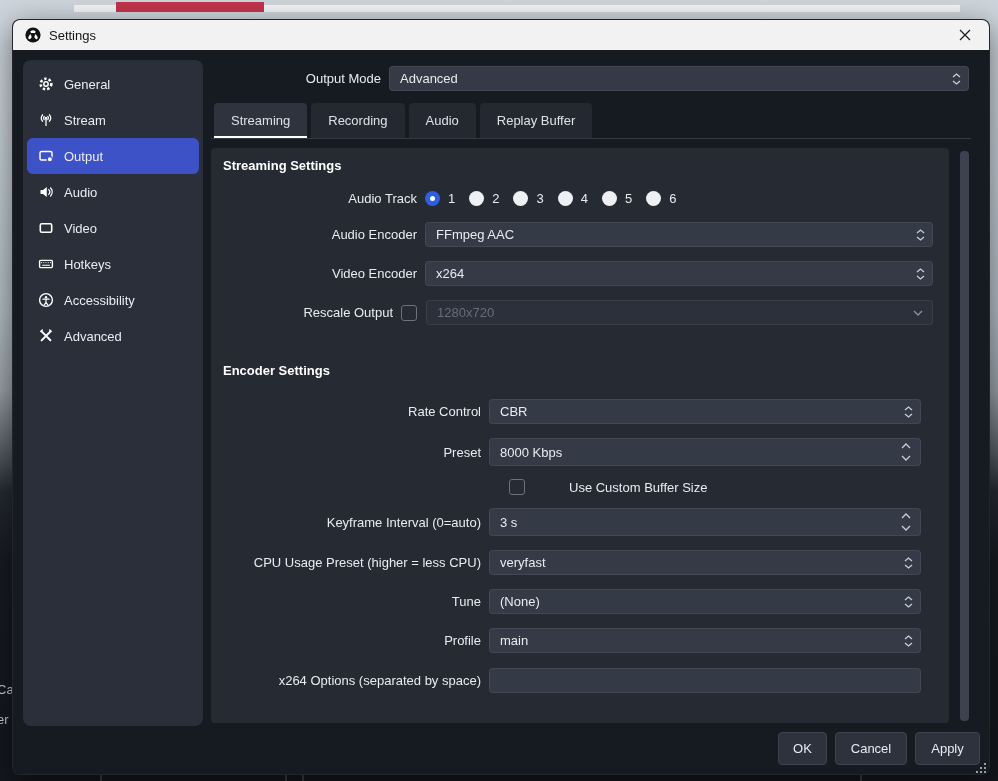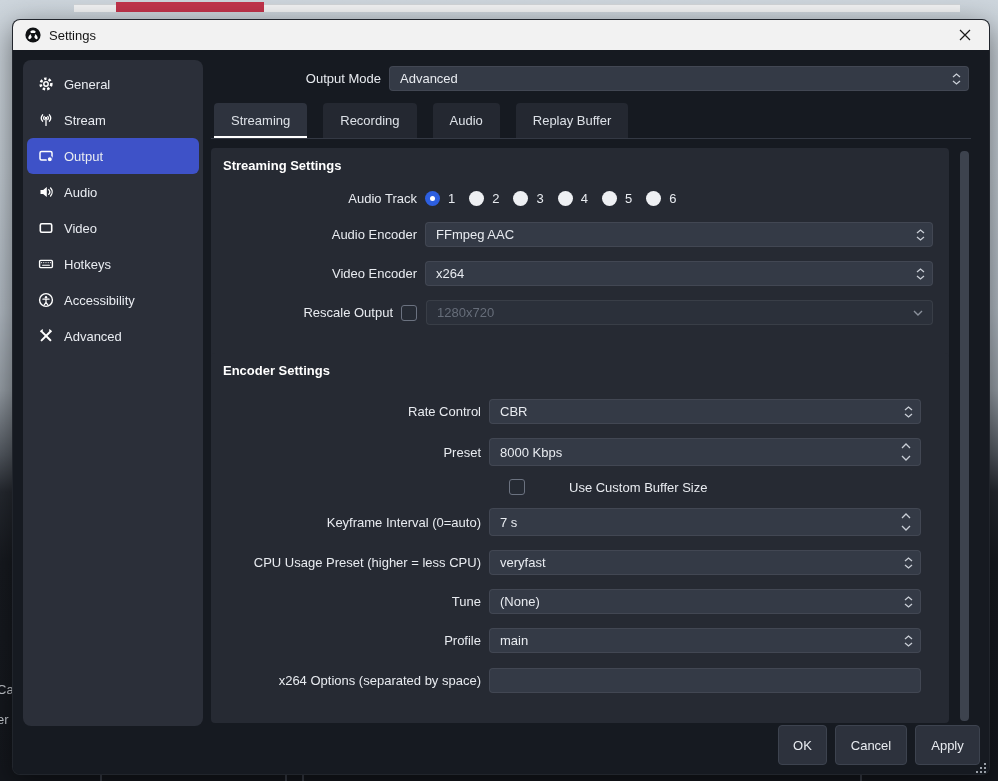--- a/index.html
+++ b/index.html
@@ -51,21 +51,21 @@
   .spin-dn { position:absolute; right:9px; bottom:4px; }
   .combo-arrow { position:absolute; right:9px; top:50%; transform:translateY(-50%); }
   .textinput { cursor:text; }
 
   .checkbox { width:16px; height:16px; border:1px solid #6b7280; border-radius:3px; background:#262b34; cursor:pointer; }
   .radio { width:15px; height:15px; border-radius:50%; background:#eef0f3; cursor:pointer; position:relative; }
   .radio.checked { background:#2d5fe0; }
   .radio.checked::after { content:""; position:absolute; left:5px; top:5px; width:5px; height:5px; border-radius:50%; background:#fff; }
 
   
-  .tabs { position:absolute; left:201px; top:53px; height:35px; display:flex; gap:16px; }
+  .tabs { position:absolute; left:201px; top:53px; height:35px; display:flex; gap:4px; }
   .tab { height:35px; padding:0 17px; display:flex; align-items:center;
     background:#242831; border-radius:4px 4px 0 0; color:#dde1e7; font-size:13px; cursor:pointer; position:relative; z-index:2; }
   .tab.selected { background:#2e333e; }
   .tab.selected::after { content:""; position:absolute; left:0; right:0; bottom:0; height:2px; background:#fff; }
   .tab-sep { position:absolute; left:198px; width:760px; top:88px; height:1px; background:#343944; }
 
   
   .panel { position:absolute; left:198px; width:738px; background:#262a33; border-radius:4px; padding:10px 12px; }
   .panel-title { font-size:13px; font-weight:bold; color:#fff; height:16px; }
   .row { display:flex; align-items:center;margin-left:28px; }
@@ -79,21 +79,21 @@
   .radio-group { display:flex; align-items:center; gap:14px; }
   .radio-opt { display:flex; align-items:center; gap:8px; color:#e8ebf0; font-size:13px; }
   .chk-row { margin-top:12px; height:18px; display:flex; align-items:center;gap:36px; }
   .chk-row .indent { width:250px; }
   .chk-row .chk-lbl { margin-left:8px; }
 
   
   .scrollbar-handle { position:absolute; left:947px; top:101px; width:9px; height:570px;
     background:#3d434e; border-radius:4px; cursor:pointer; }
   .footer { position:absolute; right:9px; bottom:11px; display:flex; gap:8px; }
-  .btn { height:40px; padding:0 14px; background:#2d323d; border:1px solid #3d434f;
+  .btn { height:33px; padding:0 14px; background:#2d323d; border:1px solid #3d434f;
     border-radius:4px; color:#e8ebf0; font-size:13px; display:flex; align-items:center; justify-content:center; cursor:pointer; }
   .btn-ok { width:49px; } .btn-cancel { width:72px; } .btn-apply { width:65px; }
   .resize-grip { position:absolute; right:3px; bottom:3px; width:10px; height:10px; cursor:nwse-resize;
     background:
       radial-gradient(circle at 9px 1px,#9aa0a8 1px,transparent 1.2px),
       radial-gradient(circle at 9px 5px,#9aa0a8 1px,transparent 1.2px),
       radial-gradient(circle at 5px 5px,#9aa0a8 1px,transparent 1.2px),
       radial-gradient(circle at 9px 9px,#9aa0a8 1px,transparent 1.2px),
       radial-gradient(circle at 5px 9px,#9aa0a8 1px,transparent 1.2px),
       radial-gradient(circle at 1px 9px,#9aa0a8 1px,transparent 1.2px); }
@@ -374,21 +374,21 @@
       <div class="chk-row">
         <span class="indent"></span>
         <span class="checkbox"></span>
         <span class="lbl chk-lbl" style="flex:none; text-align:left;">Use Custom Buffer Size</span>
       </div>
 
       <div class="row" style="margin-top:12px;">
         <span class="lbl">Keyframe Interval (0=auto)</span>
         <div class="ctrl-wrap">
           <div class="spinbox">
-            <span>7 s</span>
+            <span>3 s</span>
             <span class="spin-up">
               <svg width="10" height="6" viewBox="0 0 10 6">
                   <path d="M1 5l4-4 4 4" stroke="#c9ced6" fill="none" stroke-width="1.3"></path>
                 </svg>
             </span>
             <span class="spin-dn">
               <svg width="10" height="6" viewBox="0 0 10 6">
                   <path d="M1 1l4 4 4-4" stroke="#c9ced6" fill="none" stroke-width="1.3"></path>
                 </svg>
             </span>

